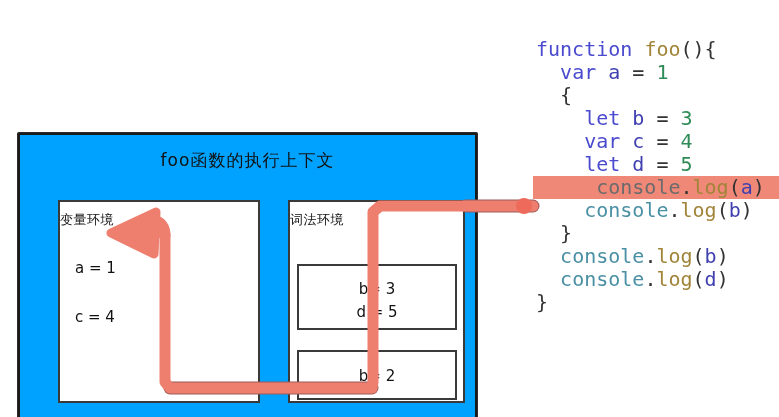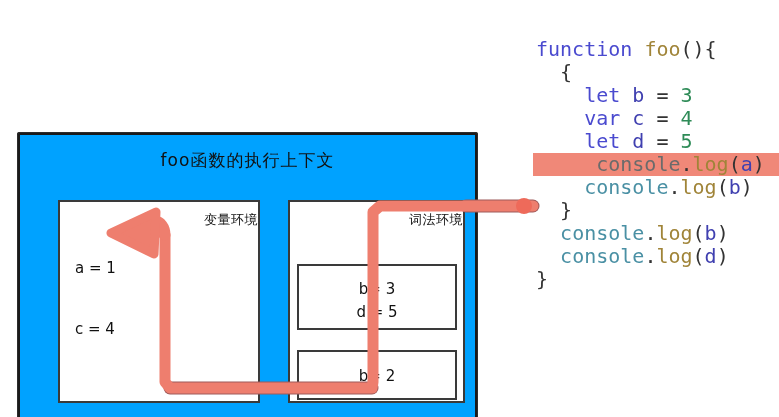--- a/index.html
+++ b/index.html
@@ -74,36 +74,36 @@
     left: 288px;
     top: 168px;
     width: 177px;
     height: 203px;
   }
   .env-title {
     position: absolute;
     left: 0;
     top: 9px;
     width: 100%;
-    text-align: right;
+    text-align: left;
     font-size: 13px;
     color: #111111;
     letter-spacing: 0.5px;
     font-family: "DejaVu Sans", sans-serif;
   }
 
   .var-entry {
     position: absolute;
     font-size: 15px;
     color: #111111;
     font-family: "DejaVu Sans", sans-serif;
     white-space: nowrap;
   }
   #var-entry-a { left: 75px; top: 227px; }
-  #var-entry-c { left: 75px; top: 288px; }
+  #var-entry-c { left: 75px; top: 276px; }
 
   .scope-box {
     position: absolute;
     background: #ffffff;
     border: 2px solid #3a3a3a;
     box-sizing: border-box;
     text-align: center;
     font-family: "DejaVu Sans", sans-serif;
     font-size: 15px;
     color: #111111;
@@ -214,20 +214,21 @@
   <path d="M 165 235 C 165 218, 146 216, 142 228 C 139 238, 152 241, 156 233" stroke="#EE7E6E" stroke-width="11" fill="none" stroke-linecap="round" stroke-linejoin="round"></path>
 
   <path d="M 111 233 L 156 212 L 154 254 Z" fill="#EE7E6E" stroke="#EE7E6E" stroke-width="9" stroke-linejoin="round"></path>
 
   <circle cx="524" cy="206" r="8" fill="#EE6A5A"></circle>
 </svg>
 
 <div id="code-panel">
   <div id="code-lines">
       <div class="code-line"><span></span><span class="tok-kw">function</span><span class="tok-punct"> </span><span class="tok-fn">foo</span><span class="tok-brace">(){</span></div>
+      <div class="code-line"><span>  </span><span class="tok-kw">var</span><span class="tok-punct"> </span><span class="tok-var">a</span><span class="tok-punct"> = </span><span class="tok-num">1</span></div>
       <div class="code-line"><span>  </span><span class="tok-brace">{</span></div>
       <div class="code-line"><span>    </span><span class="tok-kw">let</span><span class="tok-punct"> </span><span class="tok-var">b</span><span class="tok-punct"> = </span><span class="tok-num">3</span></div>
       <div class="code-line"><span>    </span><span class="tok-kw">var</span><span class="tok-punct"> </span><span class="tok-var">c</span><span class="tok-punct"> = </span><span class="tok-num">4</span></div>
       <div class="code-line"><span>    </span><span class="tok-kw">let</span><span class="tok-punct"> </span><span class="tok-var">d</span><span class="tok-punct"> = </span><span class="tok-num">5</span></div>
       <div class="code-line highlighted"><span>    </span><span class="tok-dim">console</span><span class="tok-punct">.</span><span class="tok-method">log</span><span class="tok-punct">(</span><span class="tok-var">a</span><span class="tok-punct">)</span></div>
       <div class="code-line"><span>    </span><span class="tok-obj">console</span><span class="tok-punct">.</span><span class="tok-method">log</span><span class="tok-punct">(</span><span class="tok-var">b</span><span class="tok-punct">)</span></div>
       <div class="code-line"><span>  </span><span class="tok-brace">}</span></div>
       <div class="code-line"><span>  </span><span class="tok-obj">console</span><span class="tok-punct">.</span><span class="tok-method">log</span><span class="tok-punct">(</span><span class="tok-var">b</span><span class="tok-punct">)</span></div>
       <div class="code-line"><span>  </span><span class="tok-obj">console</span><span class="tok-punct">.</span><span class="tok-method">log</span><span class="tok-punct">(</span><span class="tok-var">d</span><span class="tok-punct">)</span></div>
       <div class="code-line"><span></span><span class="tok-brace">}</span></div>

